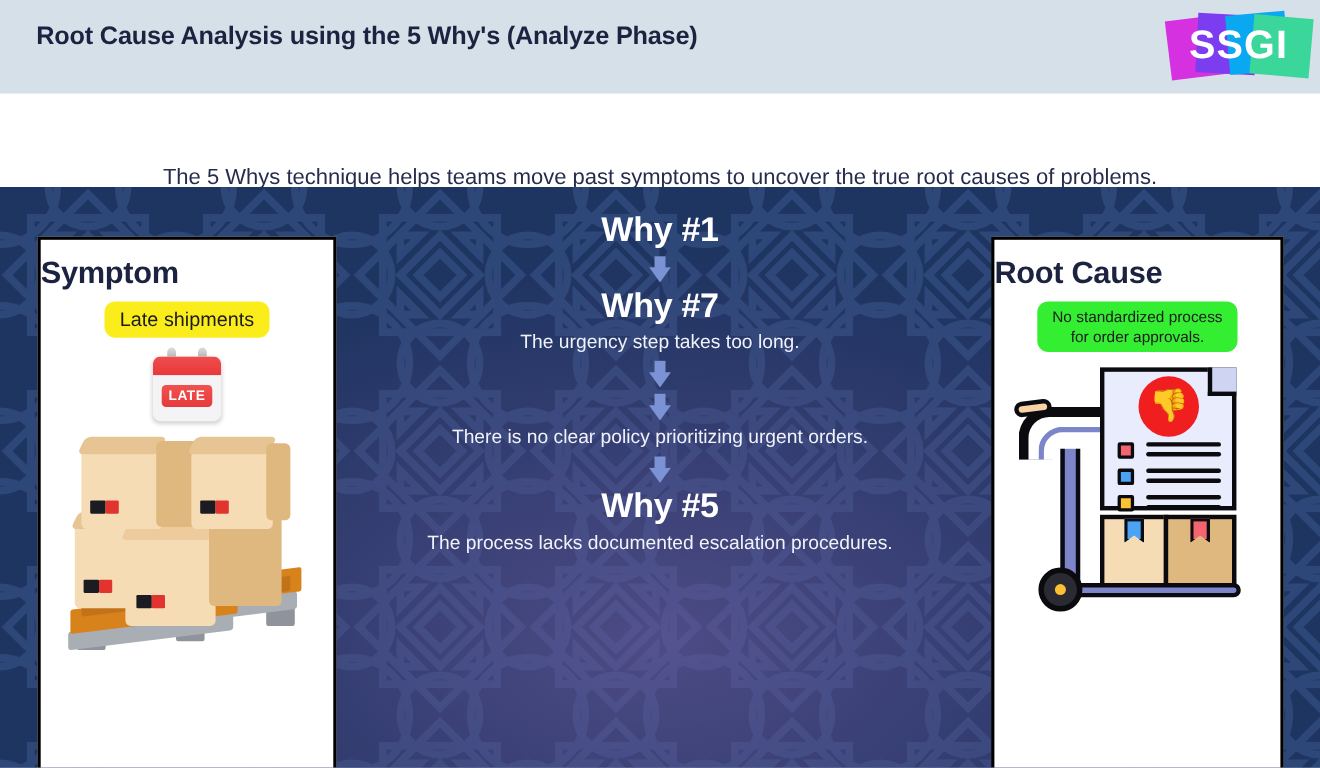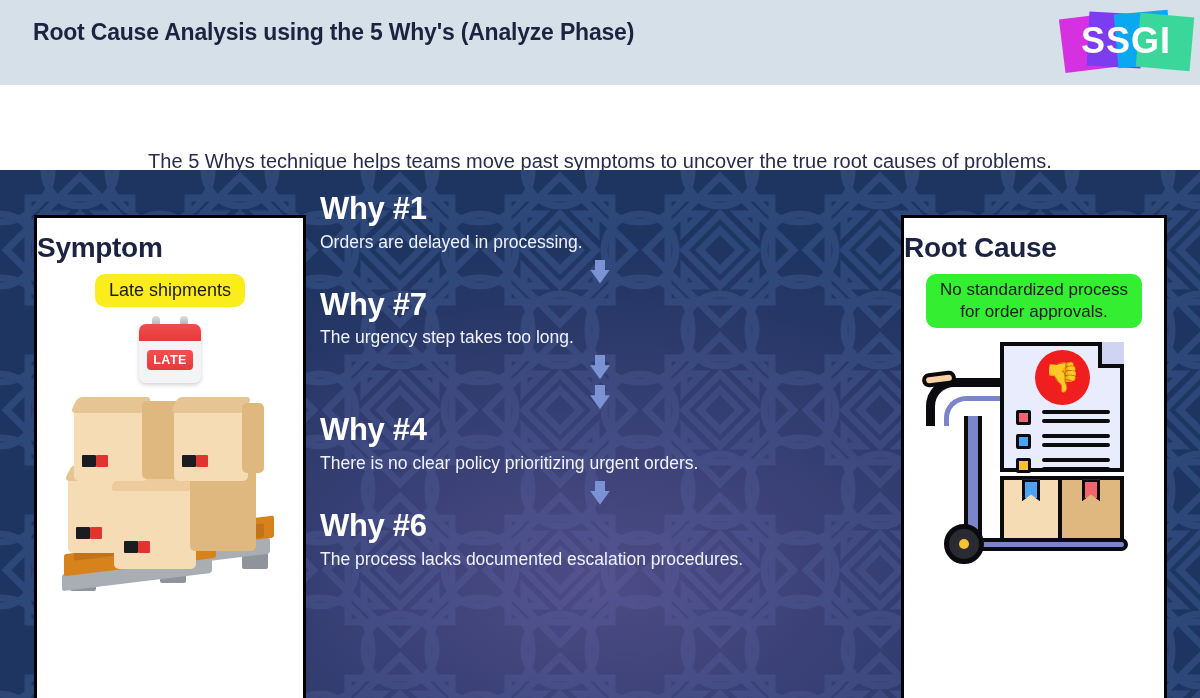--- a/index.html
+++ b/index.html
@@ -70,21 +70,21 @@
   .panel-title {
     width:100%; text-align:left; font-size:28px; font-weight:bold;
     color:#1c2340; margin-top:14px; letter-spacing:-0.3px;
   }
   .badge {
     display:block; margin:10px auto 0; text-align:center;
     font-size:18px; color:#1b1b1b; line-height:1.3;
     border-radius:10px; padding:5px 14px; width:fit-content; max-width:240px;
   }
   .badge-yellow { background:#fbec1c; }
-  .badge-green  { background:#34ee31; font-size:17px; }
+  .badge-green  { background:#34ee31; font-size:14px; }
 
   
   .illus-left { position:relative; width:100%; height:360px; margin-top:8px; }
   .cal { position:absolute; left:50%; top:6px; transform:translateX(-50%); width:62px; height:62px; }
   .cal-ring { position:absolute; top:-5px; width:8px; height:16px; background:linear-gradient(#dcdcdc,#9c9c9c);
               border-radius:4px; }
   .cal-r1 { left:13px; } .cal-r2 { left:41px; }
   .cal-body { position:absolute; top:3px; left:0; width:62px; height:59px; border-radius:7px;
               background:#f4f4f6; box-shadow:0 2px 4px rgba(0,0,0,.18); overflow:hidden; }
   .cal-top { position:absolute; top:0; left:0; width:100%; height:17px;
@@ -137,21 +137,21 @@
   .ribbon-in { width:100%; height:100%; background:#4ba3f5; border:3px solid #0b0b0f;
                clip-path:polygon(0 0,100% 0,100% 100%,50% 70%,0 100%); }
   .ribbon-red .ribbon-in { background:#f4646e; }
   .bar { position:absolute; left:46px; top:196px; width:162px; height:13px; background:#7c85c9;
          border:4px solid #0b0b0f; border-radius:7px; }
   .wheel { position:absolute; left:24px; top:182px; width:40px; height:40px; border-radius:50%;
            background:#2a2a33; border:5px solid #0b0b0f; display:flex; align-items:center; justify-content:center; }
   .hub { width:10px; height:10px; border-radius:50%; background:#fcc032; }
 
   
-  .chain { position:absolute; left:320px; top:22px; width:560px; }
+  .chain { position:absolute; left:320px; top:22px; width:560px; text-align:center; }
   .why-title { font-size:31px; font-weight:bold; color:#ffffff; letter-spacing:-0.3px; line-height:1.12; }
   .why-desc  { font-size:17.5px; color:#f0f2fa; line-height:1.25; margin-top:5px; }
   .arrow { margin:6px auto 4px; width:20px; height:24px; position:relative; }
   .arrow-shaft { position:absolute; left:5px; top:0; width:10px; height:12px; background:#7b92d4; }
   .arrow-head { position:absolute; left:0; top:10px; width:20px; height:14px; background:#7b92d4;
                 clip-path:polygon(0 0,100% 0,50% 100%); }
   .step { margin-bottom:0; }
 </style>
 </head>
 <body>
@@ -268,21 +268,20 @@
           <div class="bx" style="left:118px; top:2px; width:74px; height:16px; transform:skewX(-26deg); background:#e7c493;"></div>
           <div class="bx bx-side" style="left:186px; top:8px; width:22px; height:70px;"></div>
         </div>
       </div>
     </div>
 
     <div class="chain">
 
       <div class="step">
         <div class="why-title">Why #1</div>
-        <div class="why-desc">Orders are delayed in processing.</div>
       </div>
       <div class="arrow">
         <div class="arrow-shaft"></div>
           <div class="arrow-head"></div>
       </div>
 
       <div class="step">
         <div class="why-title">Why #7</div>
         <div class="why-desc">The urgency step takes too long.</div>
       </div>
@@ -290,30 +289,29 @@
         <div class="arrow-shaft"></div>
           <div class="arrow-head"></div>
       </div>
 
       <div class="arrow">
         <div class="arrow-shaft"></div>
           <div class="arrow-head"></div>
       </div>
 
       <div class="step">
-        <div class="why-title">Why #4</div>
         <div class="why-desc">There is no clear policy prioritizing urgent orders.</div>
       </div>
       <div class="arrow">
         <div class="arrow-shaft"></div>
           <div class="arrow-head"></div>
       </div>
 
       <div class="step">
-        <div class="why-title">Why #6</div>
+        <div class="why-title">Why #5</div>
         <div class="why-desc">The process lacks documented escalation procedures.</div>
       </div>
     </div>
 
     <div class="panel panel-right">
       <div class="panel-title">Root Cause</div>
       <div class="badge badge-green">
         <span>No standardized process</span><br>
         <span>for order approvals.</span>
       </div>

